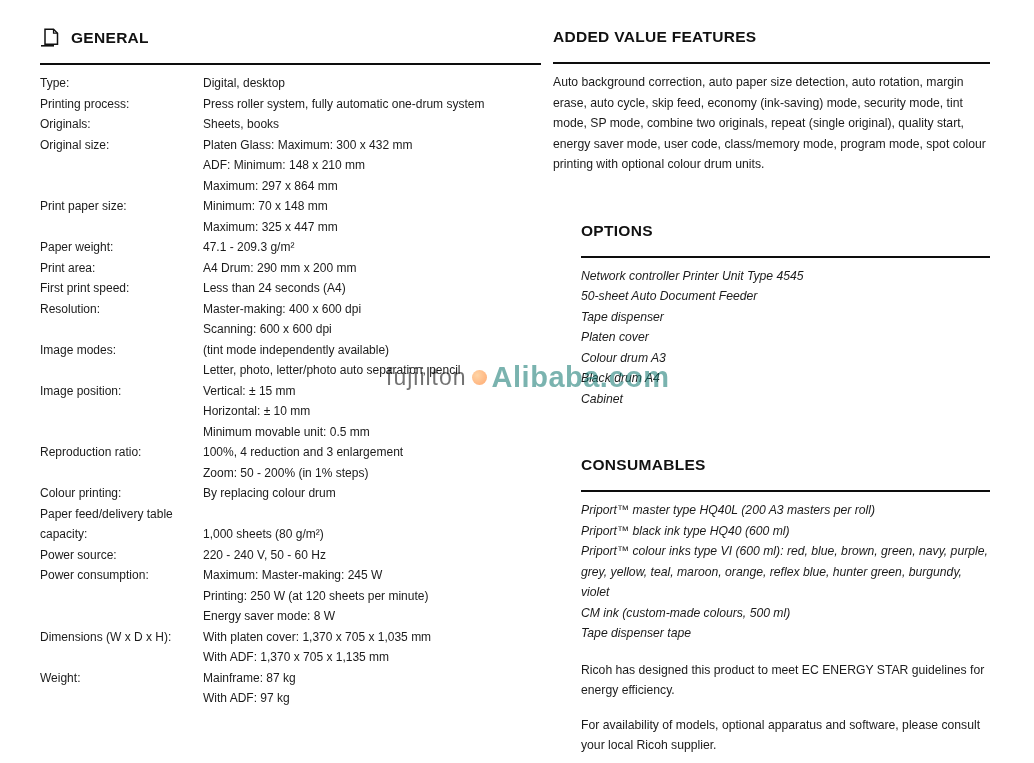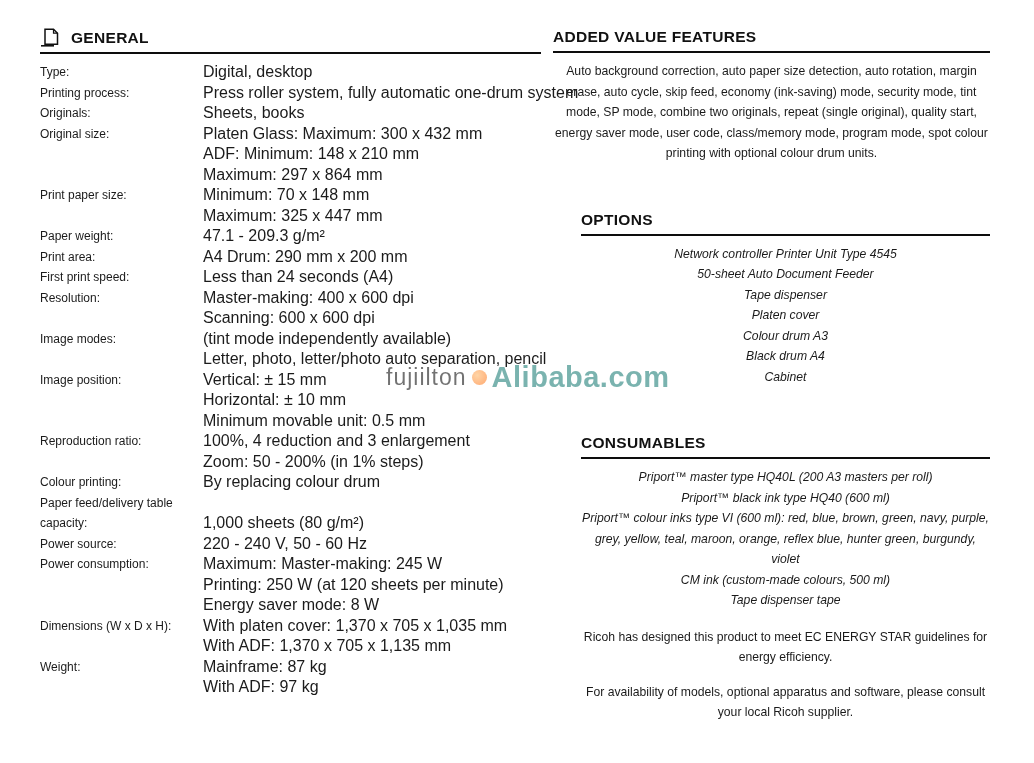--- a/index.html
+++ b/index.html
@@ -7,41 +7,41 @@
   body {
     width: 1034px; height: 763px;
     position: relative; overflow: hidden;
     font-family: "Liberation Sans", "DejaVu Sans", sans-serif;
     color: #1b1b1b;
   }
   .page { position: absolute; inset: 0; background: #fff; }
 
   .col { position: absolute; top: 28px; }
   .col-left  { left: 40px;  width: 501px; }
-  .col-right { left: 553px; width: 437px; text-align: center; }
+  .col-right { left: 553px; width: 437px; }
 
   .sec-header {
     display: flex; align-items: flex-end; gap: 10px;
     border-bottom: 2px solid #0d0d0d;
-    padding-bottom: 5px; min-height: 24px;
+    padding-bottom: 16px; min-height: 24px;
   }
   .sec-header h2 {
     font-size: 15.5px; font-weight: bold; letter-spacing: 0.3px;
     color: #111; line-height: 18px;
   }
   .hdr-icon { width: 21px; height: 19px; display: inline-block; flex: 0 0 21px; }
 
   .spec-table { margin-top: 8px; }
   .spec-row { display: flex; align-items: flex-start; }
   .spec-label {
     flex: 0 0 163px; width: 163px;
     font-size: 12px; line-height: 20.5px;
   }
   .spec-values { flex: 1; min-width: 0; }
-  .spec-value { font-size: 16px; line-height: 20.5px; white-space: nowrap; }
+  .spec-value { font-size: 12px; line-height: 20.5px; white-space: nowrap; }
 
   .section { margin-top: 0; }
   .section + .section { margin-top: 47px; margin-left: 28px; }
   .body-text { font-size: 12.2px; line-height: 20.5px; margin-top: 8px; }
   .line-list { margin-top: 8px; }
   .line { font-size: 12.2px; line-height: 20.5px; font-style: italic; }
   .note { font-size: 12.2px; line-height: 20.5px; }
   .note-1 { margin-top: 16px; }
   .note-2 { margin-top: 14px; }
 

